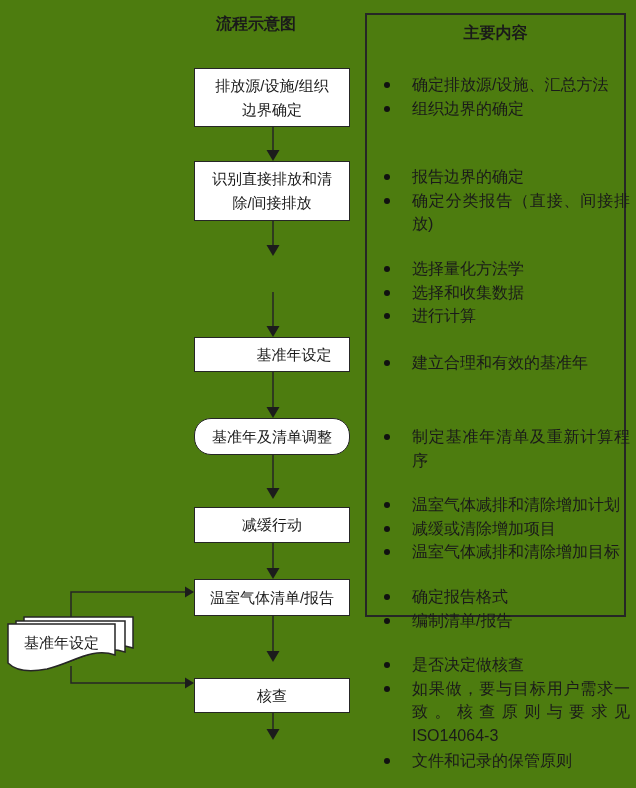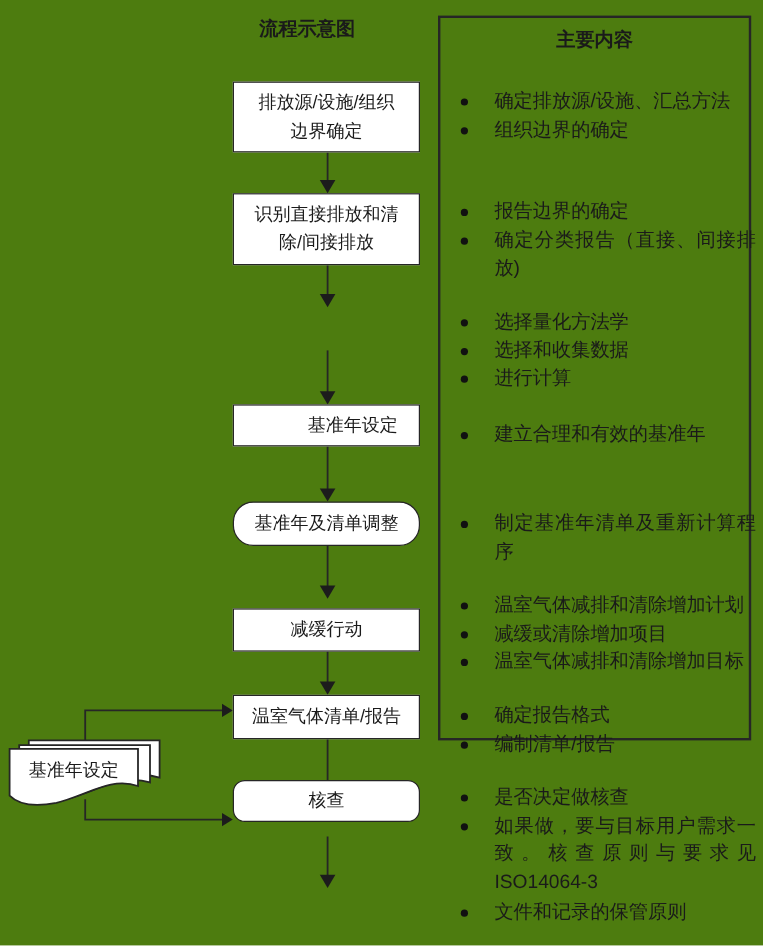--- a/index.html
+++ b/index.html
@@ -27,21 +27,21 @@
     text-align:center; font-size:15px; line-height:24px;
     white-space:pre-line; z-index:2;
   }
   .b1 { top:68px;  height:59px; }
   .b2 { top:161px; height:60px; }
   .b3 { top:256px; height:36px; }
   .b4 { top:337px; height:35px;padding-left:44px; }
   .b5 { top:418px; height:37px;border-radius:17px; }
   .b6 { top:479px; height:36px;margin-top:28px; }
   .b7 { top:579px; height:37px; }
-  .b8 { top:650px; height:35px;border-radius:10px; }
+  .b8 { top:678px; height:35px; }
   .b9 { top:740px; height:36px; }
   .bullets {
     position:absolute; left:378px; width:247px;
     list-style:none; margin:5px; padding:0;
     font-size:16px; line-height:23.5px; z-index:2;
   }
   .bullets li { position:relative; padding-left:29px; text-align:justify; }
   .bullets li::before {
     content:""; position:absolute; left:1px; top:9px;
     width:6px; height:6px; background:#111; border-radius:50%;

